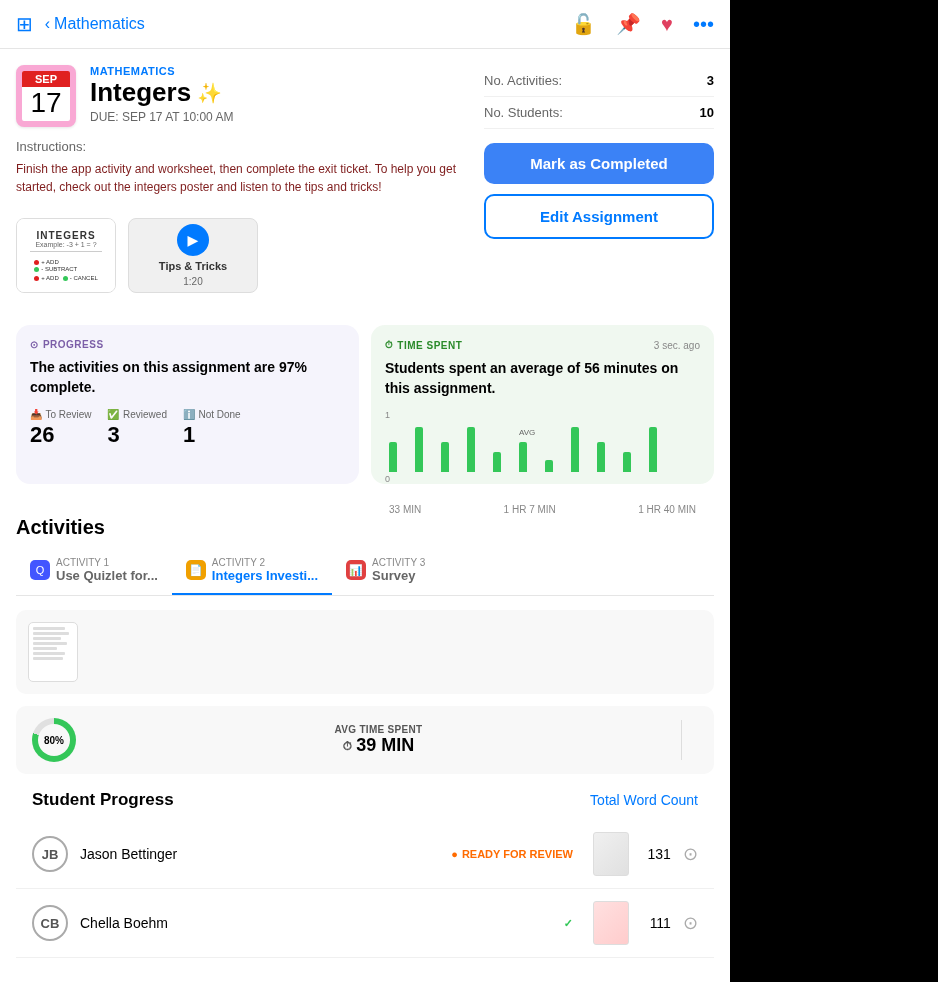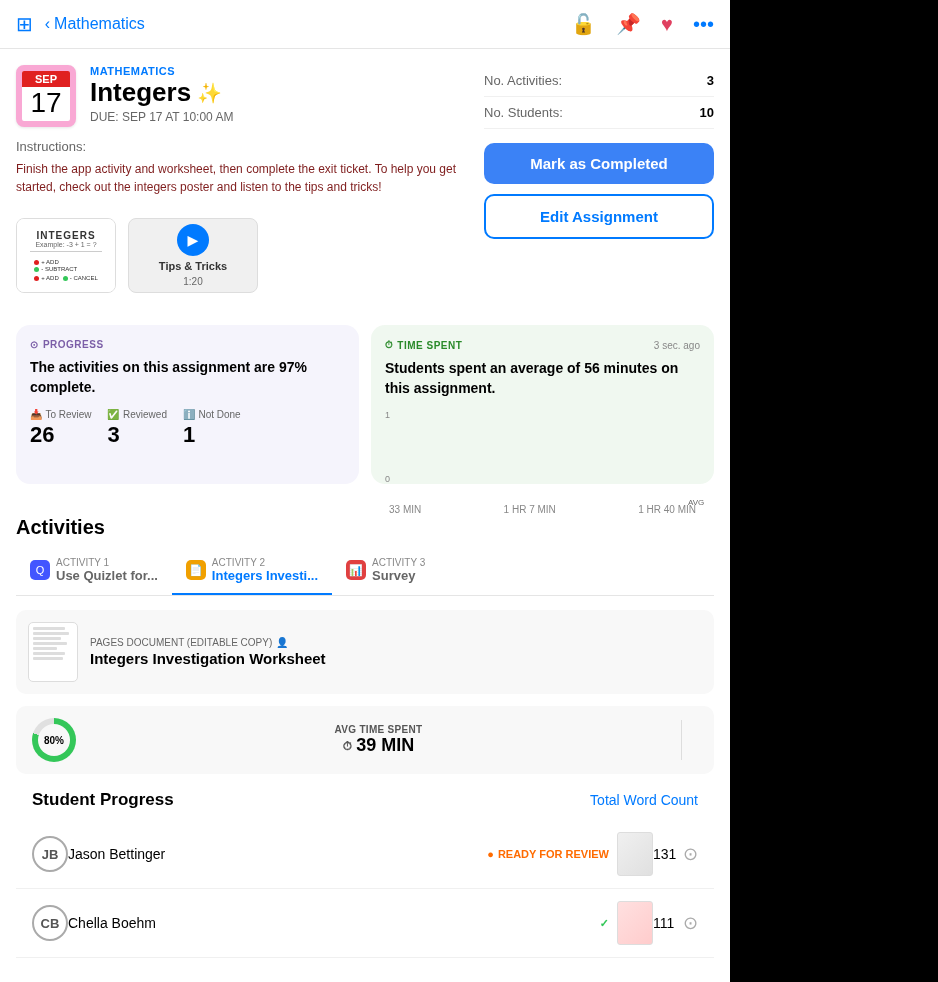--- a/index.html
+++ b/index.html
@@ -156,21 +156,21 @@
     .tag-progress { color: #7b5ea7; }
     .tag-time { color: #2a8a2a; }
     .insight-text { font-size: 14px; font-weight: 600; color: #000; margin: 8px 0 12px; line-height: 1.4; }
     .insight-stats { display: flex; gap: 16px; margin-top: 8px; }
     .stat-item { display: flex; flex-direction: column; gap: 2px; }
     .stat-label { font-size: 10px; color: #666; display: flex; align-items: center; gap: 3px; }
     .stat-value { font-size: 22px; font-weight: 700; color: #000; }
 
     
     .chart-area { margin-top: 8px; height: 60px; position: relative; }
-    .chart-bars { display: flex; align-items: flex-end; gap: 18px; height: 50px; padding: 0 4px; flex-direction: column; }
+    .chart-bars { display: flex; align-items: flex-end; gap: 18px; height: 50px; padding: 0 4px; }
     .chart-bar { width: 8px; border-radius: 2px 2px 0 0; background: #34c759; }
     .chart-bar.tall { height: 45px; }
     .chart-bar.medium { height: 30px; }
     .chart-bar.short { height: 20px; }
     .chart-bar.xshort { height: 12px; }
     .chart-labels { display: flex; justify-content: space-between; padding: 20px 4px 0; font-size: 10px; color: #888; }
 
     
     .activities-section { padding: 0 16px 16px; }
     .activity-tabs { display: flex; gap: 0; border-bottom: 1px solid #e5e5e5; margin-bottom: 14px; overflow-x: auto; }
@@ -241,21 +241,21 @@
     .metric-value { font-size: 18px; font-weight: 700; color: #000; display: flex; align-items: center; justify-content: center; gap: 4px; }
     .metric-divider { width: 1px; background: #ddd; height: 40px; margin: 0 16px; }
     .clock-icon { font-size: 12px; color: #555; }
 
     
     .progress-header { display: flex; justify-content: space-between; align-items: center; padding: 0 16px 10px; }
     .progress-title { font-size: 17px; font-weight: 700; color: #000; }
     .total-wc-link { color: #007aff; font-size: 14px; font-weight: 500; cursor: pointer; }
 
     .student-row {
-      display: flex; align-items: center; 
+      display: flex; align-items: center; gap: 12px;
       padding: 12px 16px;
       border-bottom: 1px solid #f0f0f0;
     }
     .avatar {
       width: 36px; height: 36px;
       border-radius: 50%;
       display: flex; align-items: center; justify-content: center;
       font-size: 13px; font-weight: 700; color: #fff;
       flex-shrink: 0;
     }
@@ -263,21 +263,21 @@
     .avatar.cb { background: #fff; border: 2px solid #aaa; color: #555; }
     .student-name { flex: 1; font-size: 14px; font-weight: 500; color: #000; }
     .status-badge {
       font-size: 11px; font-weight: 600;
       padding: 3px 8px; border-radius: 20px;
       display: flex; align-items: center; gap: 4px;
     }
     .badge-review { color: #ff6b00; }
     .badge-viewed { color: #34c759; }
     .doc-mini { width: 36px; height: 44px; background: #f0f0f0; border: 1px solid #ddd; border-radius: 3px; }
-    .word-count { font-size: 14px; font-weight: 500; color: #000; min-width: 30px; }
+    .word-count { font-size: 14px; font-weight: 500; color: #000; min-width: 30px; text-align: right; }
     .more-btn { color: #aaa; font-size: 18px; cursor: pointer; }
 
     .black-right {
       position: absolute;
       top: 0; right: 0;
       width: 208px;
       height: 982px;
       background: #000;
     }
   </style>
@@ -472,27 +472,20 @@
           <div style="display:flex;flex-direction:column;gap:2px;padding:4px;width:100%;height:100%;justify-content:flex-start;">
             <div style="height:3px;background:#ddd;border-radius:1px;width:80%;"></div>
             <div style="height:3px;background:#ddd;border-radius:1px;width:90%;"></div>
             <div style="height:3px;background:#ddd;border-radius:1px;width:70%;"></div>
             <div style="height:3px;background:#ddd;border-radius:1px;width:85%;"></div>
             <div style="height:3px;background:#ddd;border-radius:1px;width:60%;"></div>
             <div style="height:3px;background:#ddd;border-radius:1px;width:80%;"></div>
             <div style="height:3px;background:#ddd;border-radius:1px;width:75%;"></div>
           </div>
         </div>
-        <div class="doc-info">
-          <div class="doc-type">
-            <span>PAGES DOCUMENT (EDITABLE COPY)</span>
-            <span>👤</span>
-          </div>
-          <div class="doc-name">Integers Investigation Worksheet</div>
-        </div>
       </div>
 
       <div class="metrics-row">
         <div class="metric-circle-wrap">
           <div class="circle-80">
             <div class="circle-inner">80%</div>
           </div>
         </div>
         <div class="metric-item">
           <div class="metric-label">AVG TIME SPENT</div>

